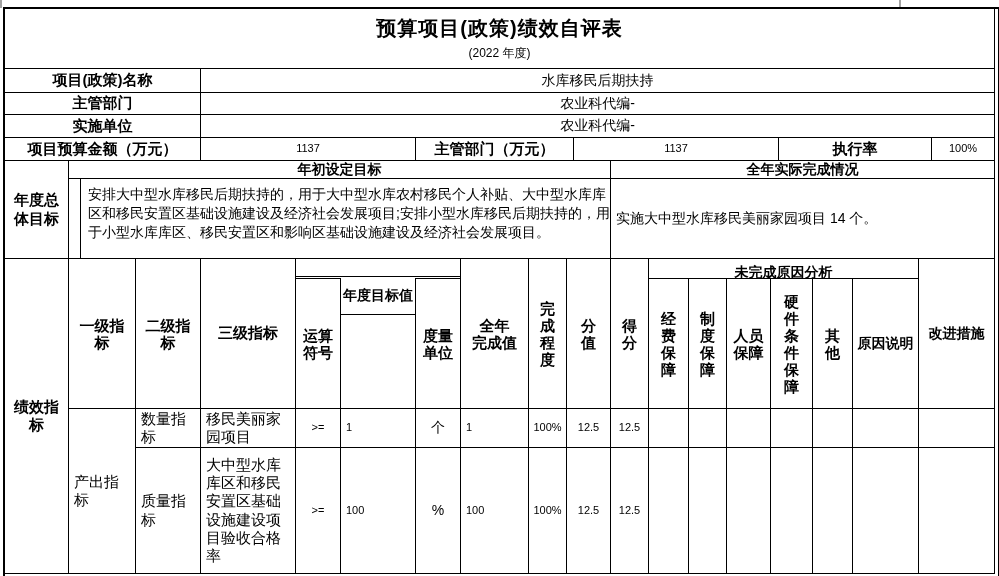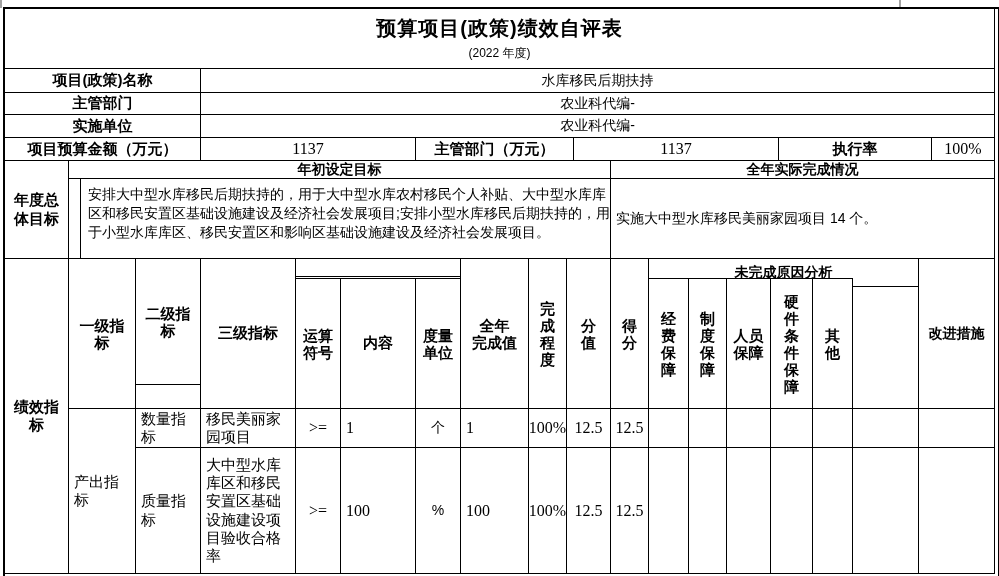--- a/index.html
+++ b/index.html
@@ -2,21 +2,21 @@
 <html><head>
 <meta charset="utf-8">
 <style>
   html,body{margin:0;padding:0;background:#fff;}
   body{width:999px;height:576px;font-family:"Liberation Sans",sans-serif;color:#000;}
   .stage{position:relative;width:999px;height:576px;overflow:hidden;background:#fff;}
   .c{position:absolute;box-sizing:border-box;border:1px solid #000;background:#fff;
      display:flex;align-items:center;justify-content:center;text-align:center;
      white-space:pre-line;font-size:15px;line-height:1.22;overflow:hidden;}
   .b{font-weight:bold;}
-  .val{font-family:Liberation Serif, serif;font-size:16px;}
+  .val{font-family:Liberation Sans, sans-serif;font-size:11px;}
   .left{justify-content:flex-start;text-align:left;padding:2px 5px;}
   .para{align-items:flex-start;justify-content:flex-start;text-align:left;
         padding:6px 7px;font-size:14px;line-height:19px;}
   .stack{line-height:17px;}
   .small{font-size:14px;}
   .titlecell{flex-direction:column;}
   .title-main{font-size:20px;font-weight:bold;letter-spacing:1px;}
   .title-sub{font-size:12px;margin-top:6px;}
   .outer{position:absolute;left:3px;top:7px;width:993px;height:568px;
          border:2px solid #000;background:transparent;z-index:6;pointer-events:none;}
@@ -57,27 +57,26 @@
   <div class="c b small" style="left:68px;top:160px;width:543px;height:19px;">年初设定目标</div>
   <div class="c b small" style="left:610px;top:160px;width:385px;height:19px;">全年实际完成情况</div>
   <div class="c para" style="left:68px;top:178px;width:543px;height:81px;margin-left:12px;">安排大中型水库移民后期扶持的，用于大中型水库农村移民个人补贴、大中型水库库区和移民安置区基础设施建设及经济社会发展项目;安排小型水库移民后期扶持的，用于小型水库库区、移民安置区和影响区基础设施建设及经济社会发展项目。</div>
   <div class="c left small" style="left:610px;top:178px;width:385px;height:81px;">实施大中型水库移民美丽家园项目 14 个。</div>
 
   <div class="c b" style="left:4px;top:258px;width:65px;height:316px;">绩效指
 标</div>
 
   <div class="c b stack" style="left:68px;top:258px;width:68px;height:151px;">一级指
 标</div>
-  <div class="c b stack" style="left:135px;top:258px;width:66px;height:127px;">二级指
+  <div class="c b stack" style="left:135px;top:258px;width:66px;height:151px;">二级指
 标</div>
   <div class="c b" style="left:200px;top:258px;width:96px;height:151px;">三级指标</div>
   <div class="c b small" style="left:295px;top:276px;width:166px;height:39px;">年度目标值</div>
   <div class="c b stack" style="left:295px;top:278px;width:46px;height:131px;">运算
 符号</div>
-  <div class="c b" style="left:340px;top:278px;width:76px;height:131px;">内容</div>
   <div class="c b stack" style="left:415px;top:278px;width:46px;height:131px;">度量
 单位</div>
   <div class="c b stack" style="left:460px;top:258px;width:69px;height:151px;">全年
 完成值</div>
   <div class="c b stack" style="left:528px;top:258px;width:39px;height:151px;">完
 成
 程
 度</div>
   <div class="c b stack" style="left:566px;top:258px;width:45px;height:151px;">分
 值</div>
@@ -95,20 +94,21 @@
   <div class="c b stack" style="left:726px;top:278px;width:45px;height:131px;">人员
 保障</div>
   <div class="c b stack" style="left:770px;top:278px;width:43px;height:131px;">硬
 件
 条
 件
 保
 障</div>
   <div class="c b stack" style="left:812px;top:278px;width:41px;height:131px;">其
 他</div>
+  <div class="c b small" style="left:852px;top:278px;width:67px;height:131px;">原因说明</div>
   <div class="c b small" style="left:918px;top:258px;width:77px;height:151px;">改进措施</div>
 
   <div class="c left" style="left:68px;top:408px;width:68px;height:166px;">产出指
 标</div>
 
   <div class="c left" style="left:135px;top:408px;width:66px;height:40px;">数量指
 标</div>
   <div class="c left" style="left:200px;top:408px;width:96px;height:40px;">移民美丽家
 园项目</div>
   <div class="c val" style="left:295px;top:408px;width:46px;height:40px;">&gt;=</div>

